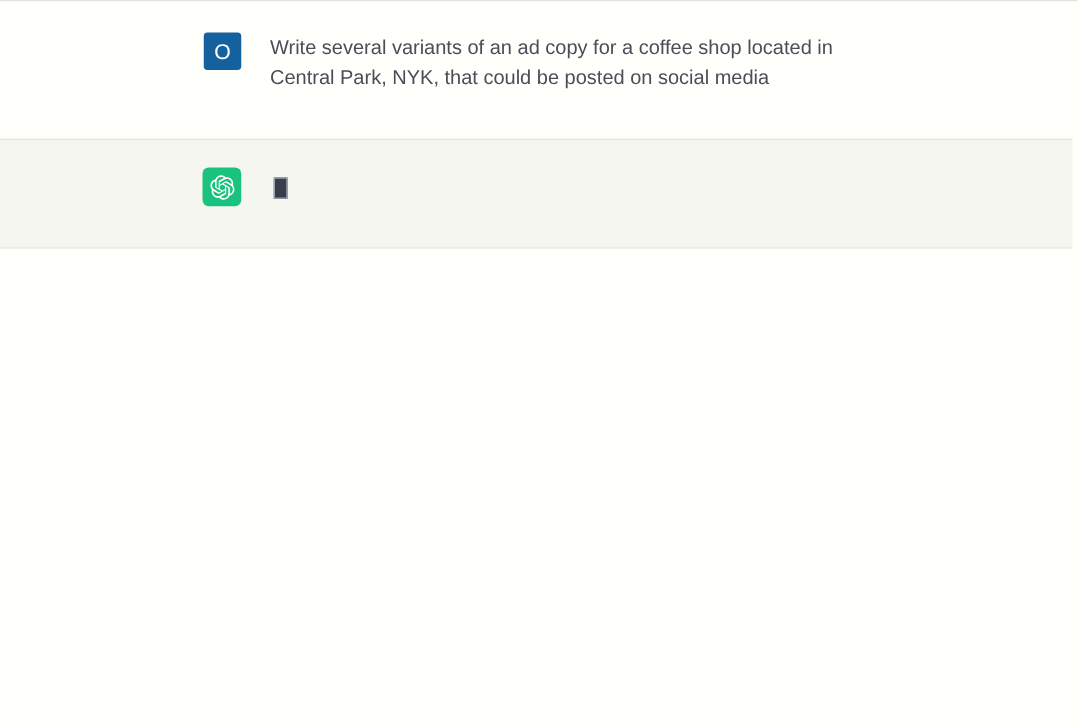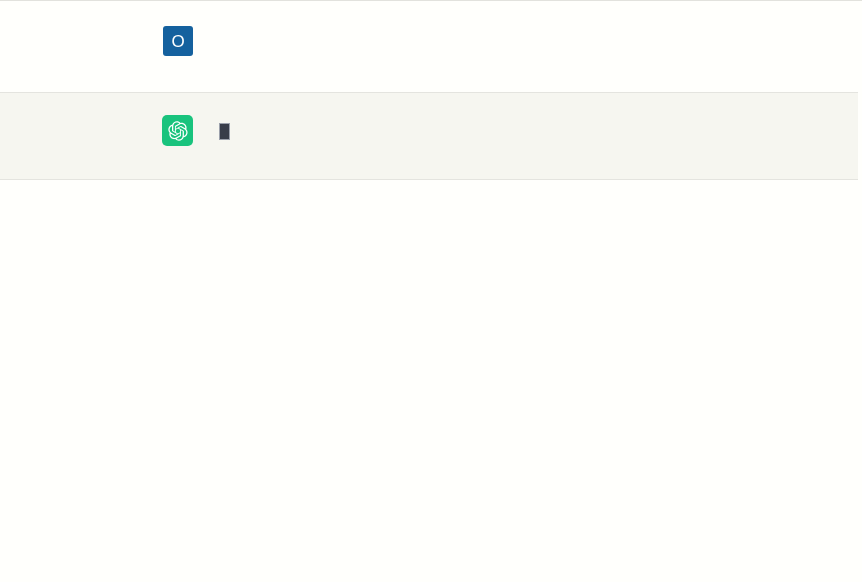--- a/index.html
+++ b/index.html
@@ -91,20 +91,22 @@
 </head>
 <body>
 
 <div class="transcript">
 
   <div class="chat-row user">
     <div class="row-inner">
       <div class="avatar user-avatar">
         <span>O</span>
       </div>
+      <div class="msg-text">Write several variants of an ad copy for a coffee shop located in
+Central Park, NYK, that could be posted on social media</div>
     </div>
   </div>
 
   <div class="chat-row assistant">
     <div class="row-inner">
       <div class="avatar assistant-avatar">
         <svg viewBox="0 0 41 41" fill="#ffffff" xmlns="http://www.w3.org/2000/svg" aria-hidden="true">
           <path d="M37.5324 16.8707C37.9808 15.5241 38.1363 14.0974 37.9886 12.6859C37.8409 11.2744 37.3934 9.91076 36.676 8.68622C35.6126 6.83404 33.9882 5.3676 32.0373 4.4985C30.0864 3.62941 27.9098 3.40259 25.8215 3.85078C24.8796 2.7893 23.7219 1.94125 22.4257 1.36341C21.1295 0.785575 19.7249 0.491269 18.3058 0.500197C16.1708 0.495044 14.0893 1.16803 12.3614 2.42214C10.6335 3.67624 9.34853 5.44666 8.6917 7.47815C7.30085 7.76286 5.98686 8.3414 4.8377 9.17505C3.68854 10.0087 2.73073 11.0782 2.02839 12.312C0.956464 14.1591 0.498905 16.2988 0.721698 18.4228C0.944492 20.5467 1.83612 22.5449 3.268 24.1293C2.81966 25.4759 2.66413 26.9026 2.81182 28.3141C2.95951 29.7256 3.40701 31.0892 4.12437 32.3138C5.18791 34.1659 6.8123 35.6322 8.76321 36.5013C10.7141 37.3704 12.8907 37.5973 14.9789 37.1492C15.9208 38.2107 17.0786 39.0587 18.3747 39.6366C19.6709 40.2144 21.0755 40.5087 22.4946 40.4998C24.6307 40.5054 26.7133 39.8321 28.4418 38.5772C30.1704 37.3223 31.4556 35.5506 32.1119 33.5179C33.5027 33.2332 34.8167 32.6547 35.9659 31.821C37.115 30.9874 38.0728 29.9178 38.7752 28.684C39.8458 26.8371 40.3023 24.6979 40.0789 22.5748C39.8556 20.4517 38.9639 18.4544 37.5324 16.8707ZM22.4978 37.8849C20.7443 37.8874 19.0459 37.2733 17.6994 36.1501C17.7601 36.117 17.8666 36.0586 17.936 36.0161L25.9004 31.4156C26.1003 31.3019 26.2663 31.137 26.3813 30.9378C26.4964 30.7386 26.5563 30.5124 26.5549 30.2825V19.0542L29.9213 20.998C29.9389 21.0068 29.9541 21.0198 29.9656 21.0359C29.977 21.052 29.9842 21.0707 29.9867 21.0902V30.3889C29.9842 32.375 29.1946 34.2791 27.7909 35.6841C26.3872 37.0892 24.4838 37.8806 22.4978 37.8849ZM6.39227 31.0064C5.51397 29.4888 5.19742 27.7107 5.49804 25.9832C5.55718 26.0187 5.66048 26.0818 5.73461 26.1244L13.699 30.7248C13.8975 30.8408 14.1233 30.902 14.3532 30.902C14.583 30.902 14.8088 30.8408 15.0073 30.7248L24.731 25.1103V28.9979C24.7321 29.0177 24.7283 29.0376 24.7199 29.0556C24.7115 29.0736 24.6988 29.0893 24.6829 29.1012L16.6317 33.7497C14.9096 34.7416 12.8643 35.0097 10.9447 34.4954C9.02506 33.9811 7.38785 32.7263 6.39227 31.0064ZM4.29707 13.6194C5.17156 12.0998 6.55279 10.9364 8.19885 10.3327C8.19885 10.4013 8.19491 10.5228 8.19491 10.6071V19.808C8.19351 20.0378 8.25334 20.2638 8.36823 20.4629C8.48312 20.6619 8.64893 20.8267 8.84863 20.9404L18.5723 26.5542L15.206 28.4979C15.1894 28.5089 15.1703 28.5155 15.1505 28.5173C15.1307 28.5191 15.1107 28.516 15.0924 28.5082L7.04046 23.8557C5.32135 22.8601 4.06716 21.2235 3.55289 19.3046C3.03862 17.3858 3.30624 15.3413 4.29707 13.6194ZM31.955 20.0556L22.2312 14.4411L25.5976 12.4981C25.6142 12.4872 25.6333 12.4805 25.6531 12.4787C25.6729 12.4769 25.6928 12.4801 25.7111 12.4879L33.7631 17.1364C34.9967 17.849 36.0017 18.8982 36.6606 20.1613C37.3194 21.4244 37.6047 22.849 37.4832 24.2684C37.3617 25.6878 36.8382 27.0432 35.9743 28.1759C35.1103 29.3086 33.9415 30.1717 32.6047 30.6641C32.6047 30.5947 32.6047 30.4733 32.6047 30.3889V21.188C32.6066 20.9586 32.5474 20.7328 32.4332 20.5338C32.319 20.3348 32.154 20.1698 31.955 20.0556ZM35.3055 15.0128C35.2464 14.9765 35.1431 14.9142 35.069 14.8717L27.1045 10.2712C26.906 10.1554 26.6803 10.0943 26.4504 10.0943C26.2206 10.0943 25.9948 10.1554 25.7963 10.2712L16.0726 15.8858V11.9982C16.0715 11.9783 16.0753 11.9585 16.0837 11.9405C16.0921 11.9225 16.1048 11.9068 16.1207 11.8949L24.1719 7.25025C25.4053 6.53903 26.8158 6.19376 28.2383 6.25482C29.6608 6.31589 31.0364 6.78077 32.2044 7.59508C33.3723 8.40939 34.2842 9.53945 34.8334 10.8531C35.3826 12.1667 35.5464 13.6095 35.3055 15.0128ZM14.2424 21.9419L10.8752 19.9981C10.8576 19.9893 10.8423 19.9763 10.8309 19.9602C10.8195 19.9441 10.8122 19.9254 10.8098 19.9058V10.6071C10.8107 9.18295 11.2173 7.78848 11.9819 6.58696C12.7466 5.38544 13.8377 4.42659 15.1275 3.82264C16.4173 3.21869 17.8524 2.99464 19.2649 3.1767C20.6775 3.35876 22.0089 3.93941 23.1034 4.85067C23.0427 4.88379 22.937 4.94215 22.8668 4.98473L14.9024 9.58517C14.7025 9.69878 14.5366 9.86356 14.4215 10.0626C14.3065 10.2616 14.2466 10.4877 14.2479 10.7175L14.2424 21.9419ZM16.071 17.9991L20.4018 15.4978L24.7325 17.9975V22.9985L20.4018 25.4983L16.071 22.9985V17.9991Z"></path>
         </svg>
       </div>

